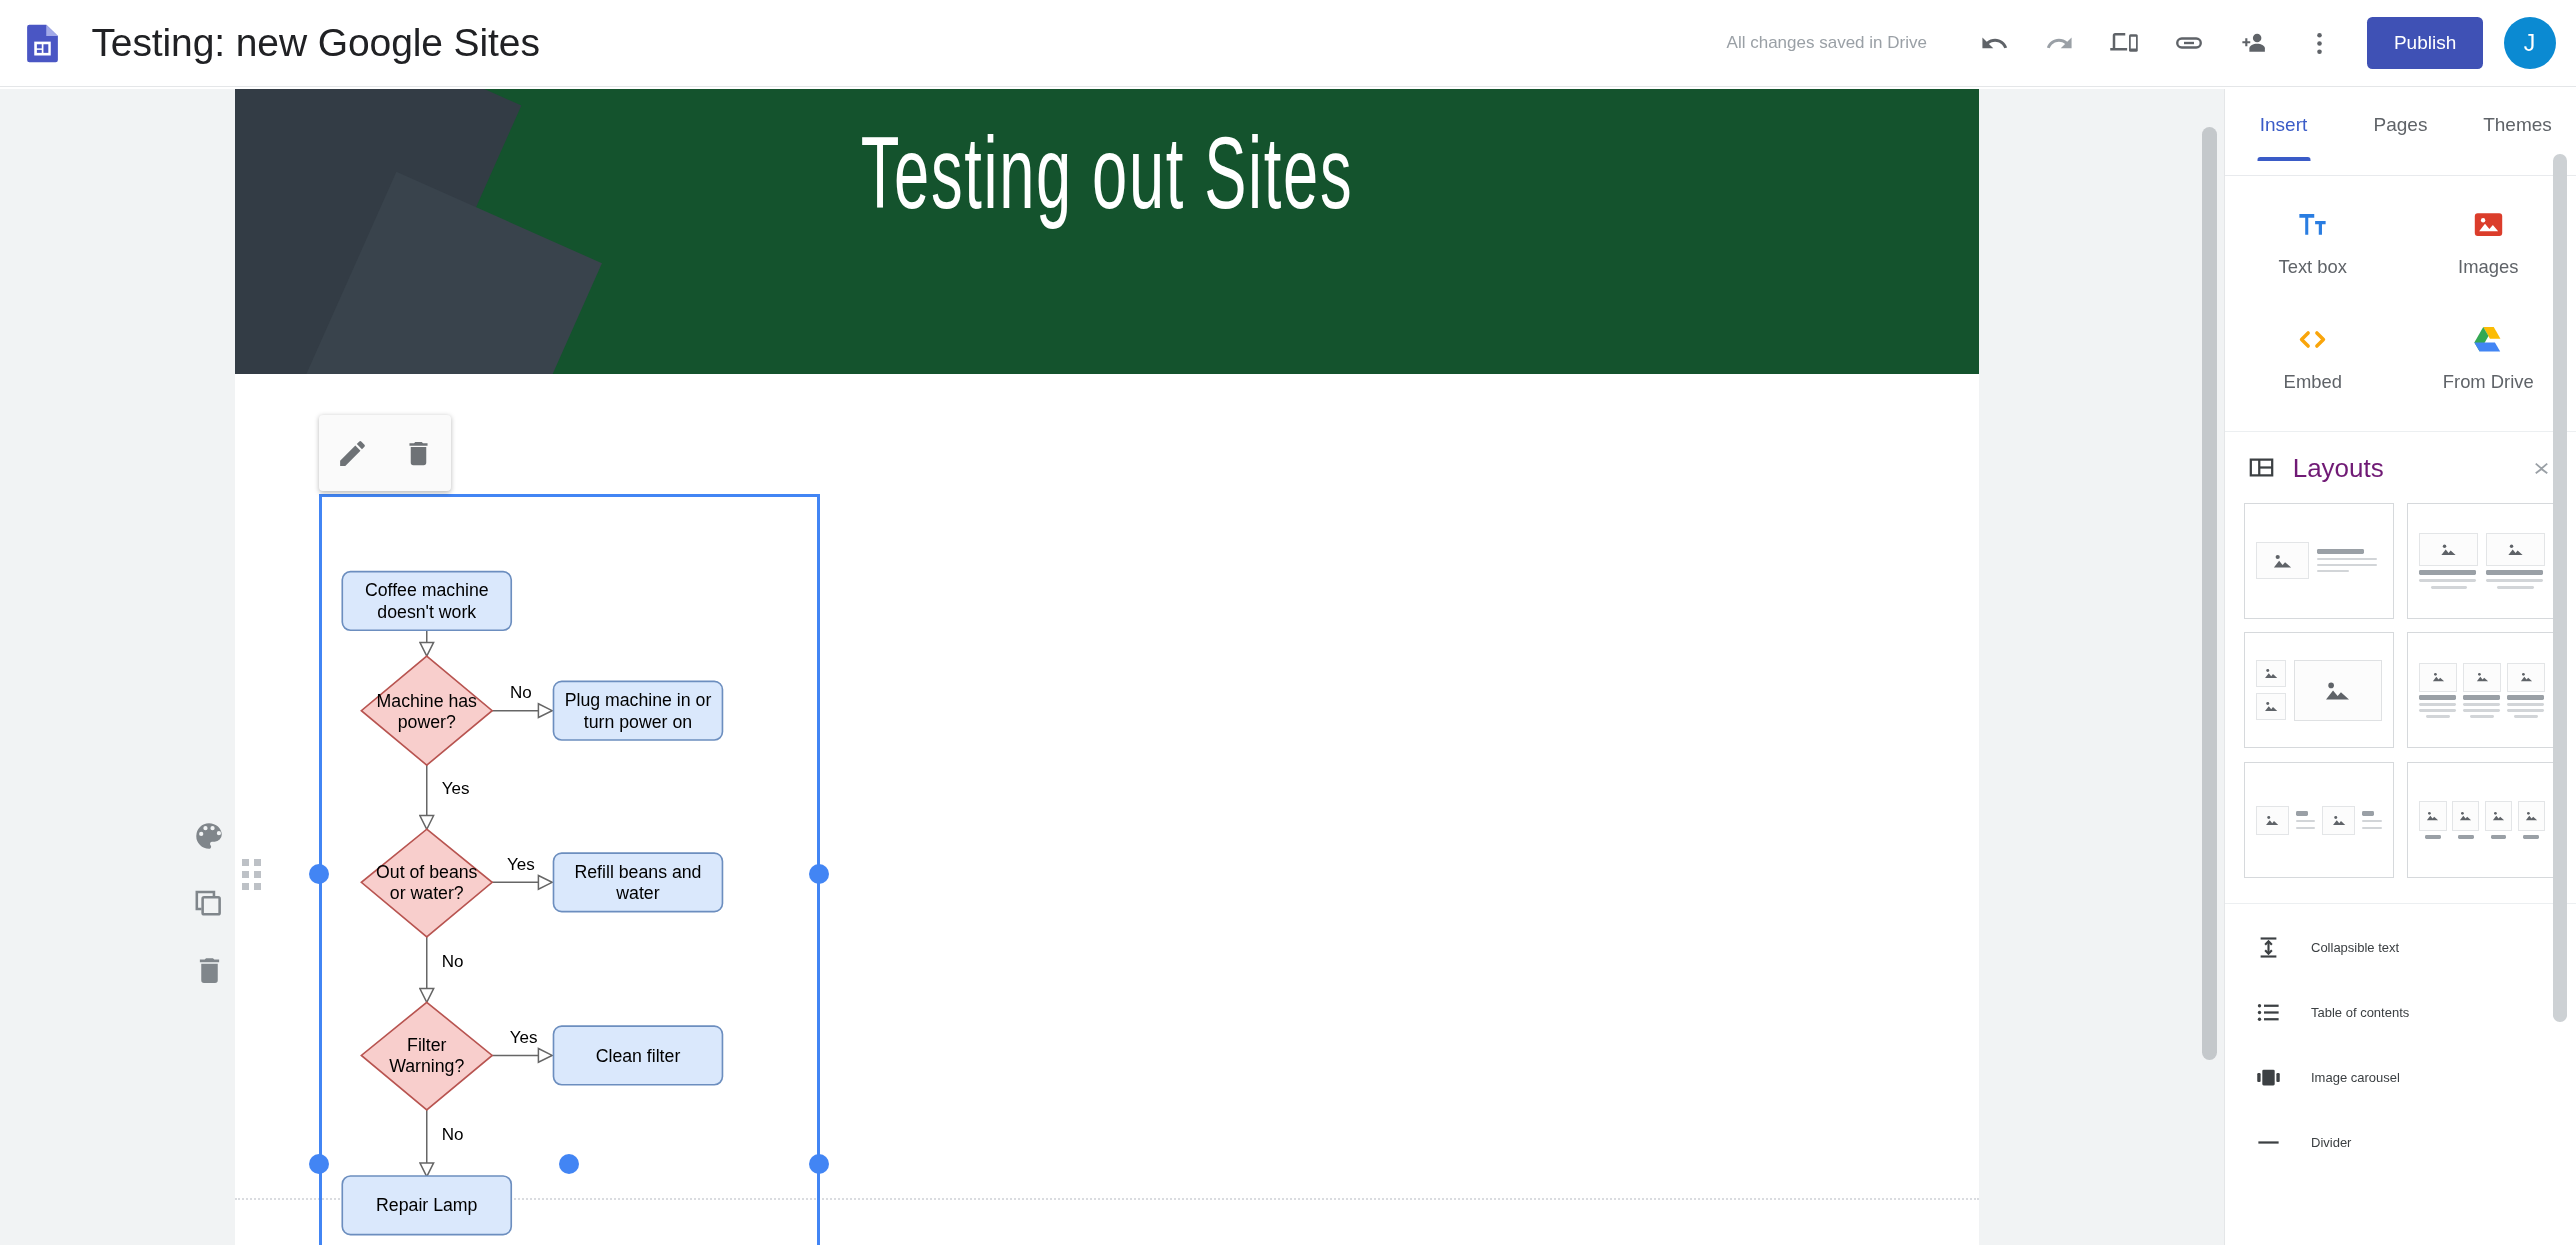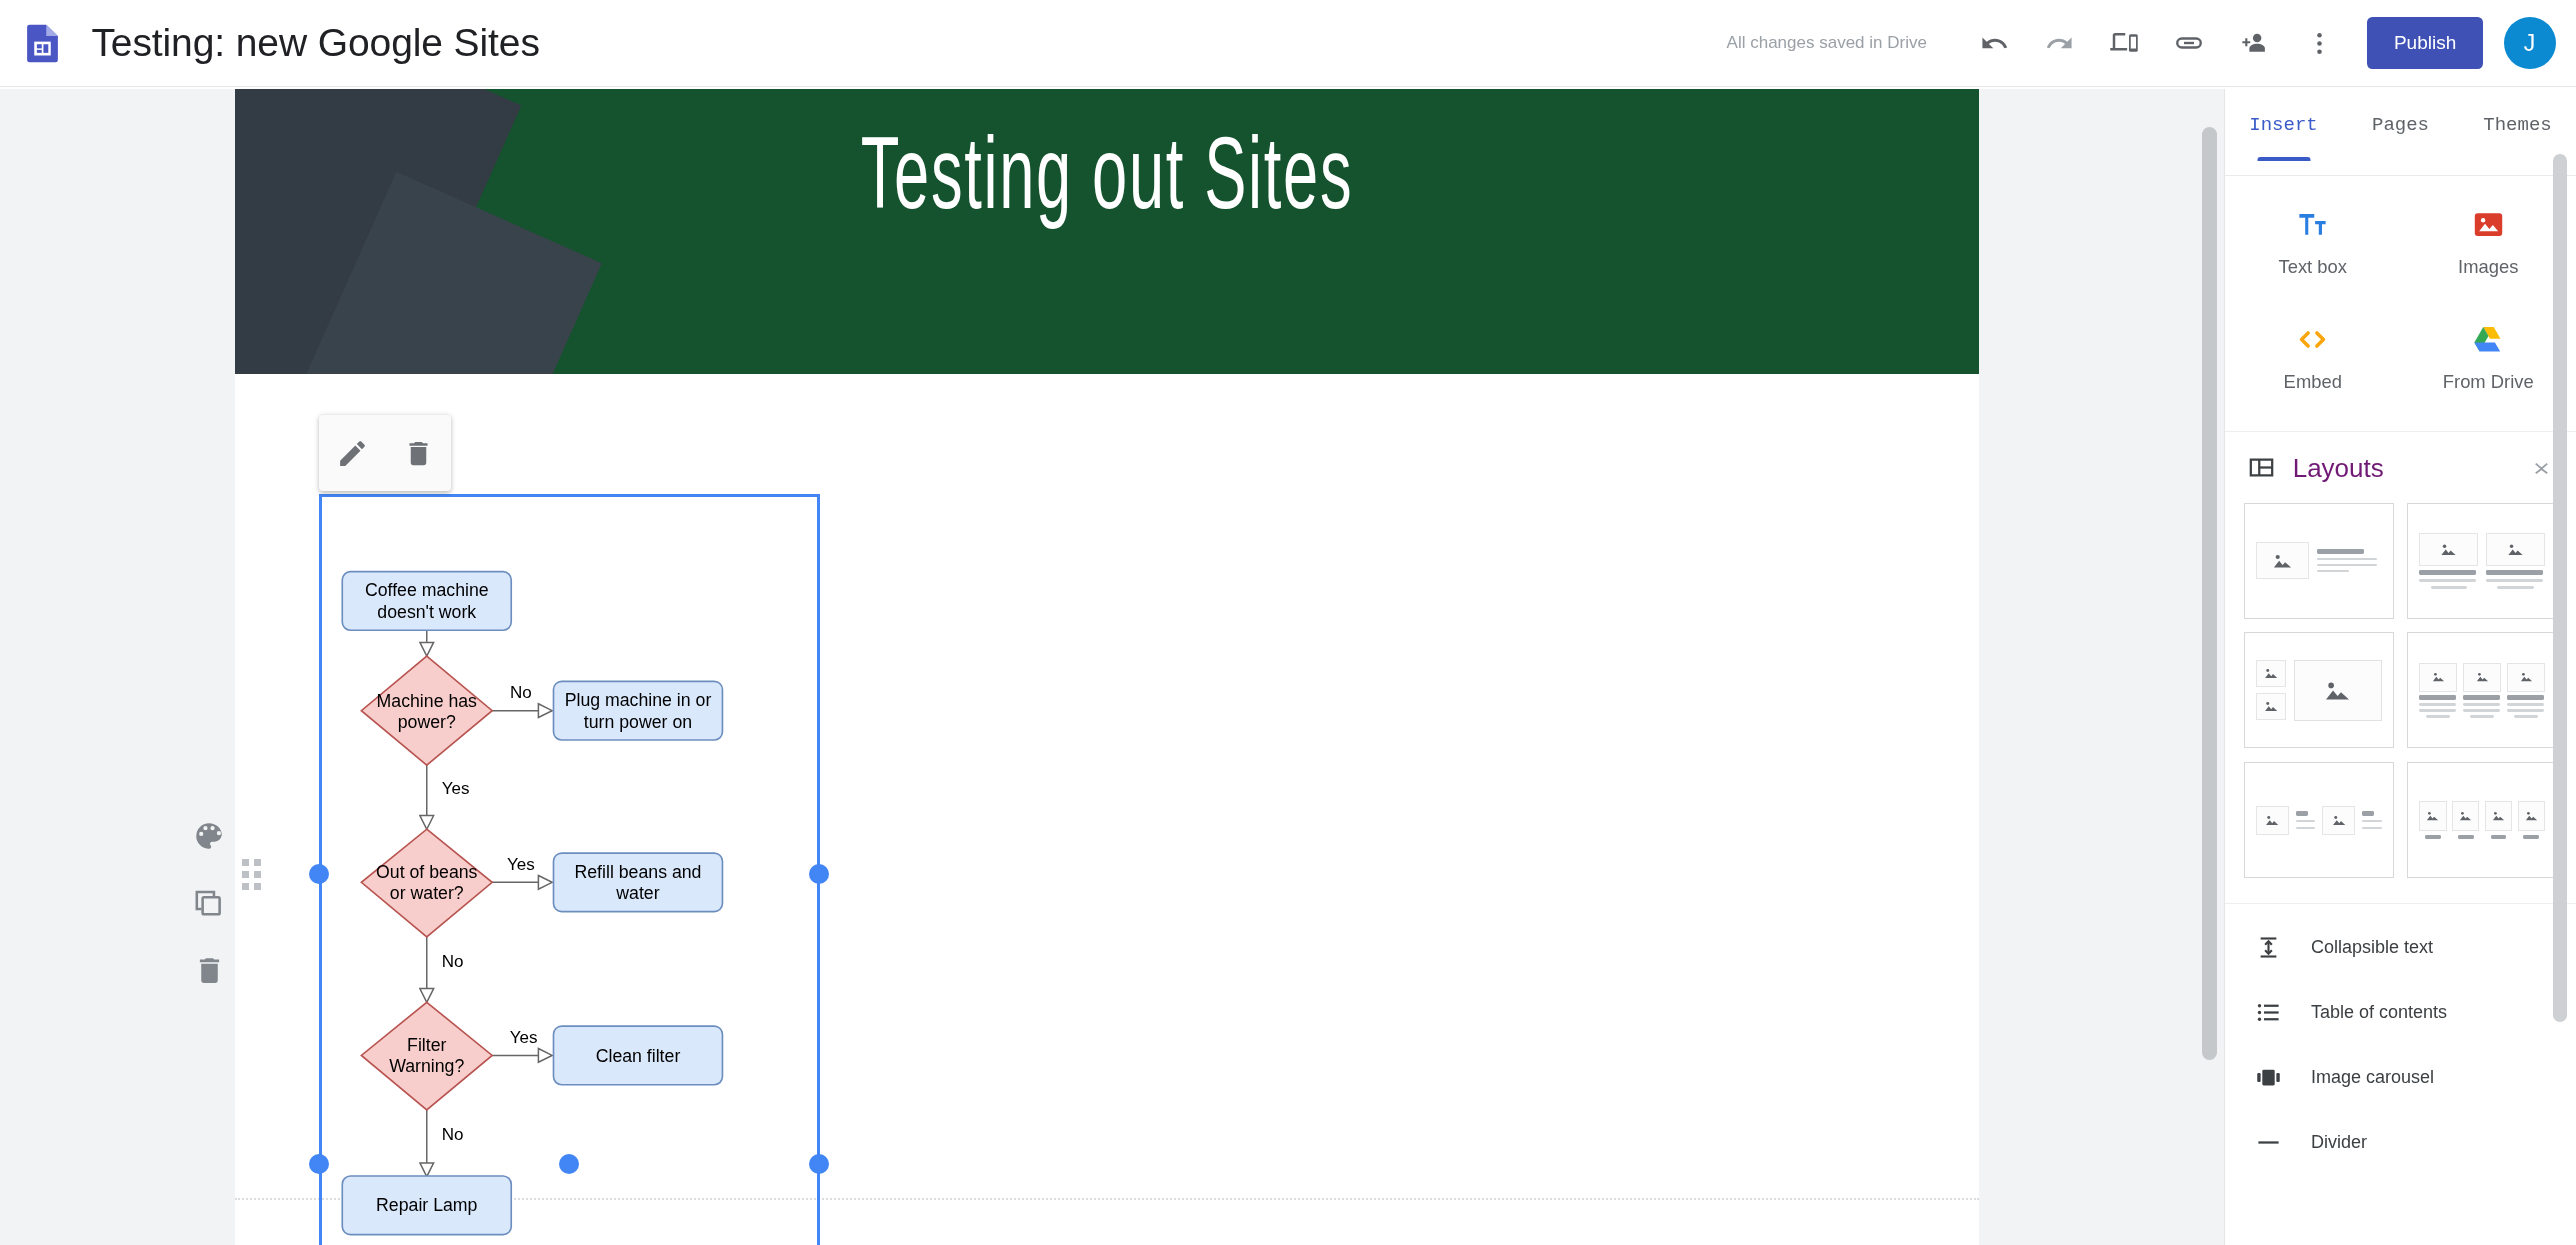--- a/index.html
+++ b/index.html
@@ -112,21 +112,21 @@
   .flow { position: absolute; left: 319px; top: 405px; z-index: 11; }
 
   
   .sidebar {
     position: absolute; right: 0; top: 89px; width: 352px; height: 1157px;
     background: #ffffff; border-left: 1.4px solid #e4e6e8;
     display: flex; flex-direction: column;
   }
   .tabs {
     display: flex; height: 87px; align-items: flex-start; padding-top: 24.5px;
-    border-bottom: 1.4px solid #e8eaed; flex-shrink: 0; font-family: Liberation Mono, monospace;
+    border-bottom: 1.4px solid #e8eaed; flex-shrink: 0;
   }
   .tab {
     flex: 1; text-align: center; font-size: 19px; color: #5f6368;
     cursor: pointer; position: relative; padding-bottom: 24.5px; font-weight: 500;
   }
   .tab.active { color: #3a5bc7; }
   .tab.active::after {
     content: ""; position: absolute; bottom: -1.4px; left: 50%;
     transform: translateX(-50%); width: 53px; height: 4.8px; background: #3a5bc7;
     border-radius: 2.7px 2.7px 0 0;
@@ -154,21 +154,21 @@
     padding: 11px; cursor: pointer; display: flex; align-items: center;
     justify-content: center;
   }
   .ph { background: #fcfcfc; border: 1.4px solid #e3e5e7; display: flex; align-items: center; justify-content: center; }
   .bar { background: #9aa0a6; height: 4.8px; border-radius: 1.4px; }
   .bar.light { background: #d2d5d8; height: 2.7px; }
 
   .insert-list { padding: 11px 0 13.6px; }
   .list-item {
     display: flex; align-items: center; gap: 26px; height: 65px;
-    padding: 0 27px; cursor: pointer; font-size: 18px; color: #3c4043;
+    padding: 0 27px; cursor: pointer; font-size: 13px; color: #3c4043;
   }
   .li-ico { width: 33px; display: flex; align-items: center; justify-content: center; flex-shrink: 0; }
 
   .sb-scroll {
     position: absolute; right: 9.5px; top: 65px; width: 13.6px; height: 868px;
     background: #cdd1d4; border-radius: 6.8px; z-index: 30; cursor: pointer;
   }
   .canvas-scroll {
     position: absolute; right: 6.8px; top: 38px; width: 15px; height: 933px;
     background: #c4c8cb; border-radius: 7.5px; z-index: 30; cursor: pointer;

